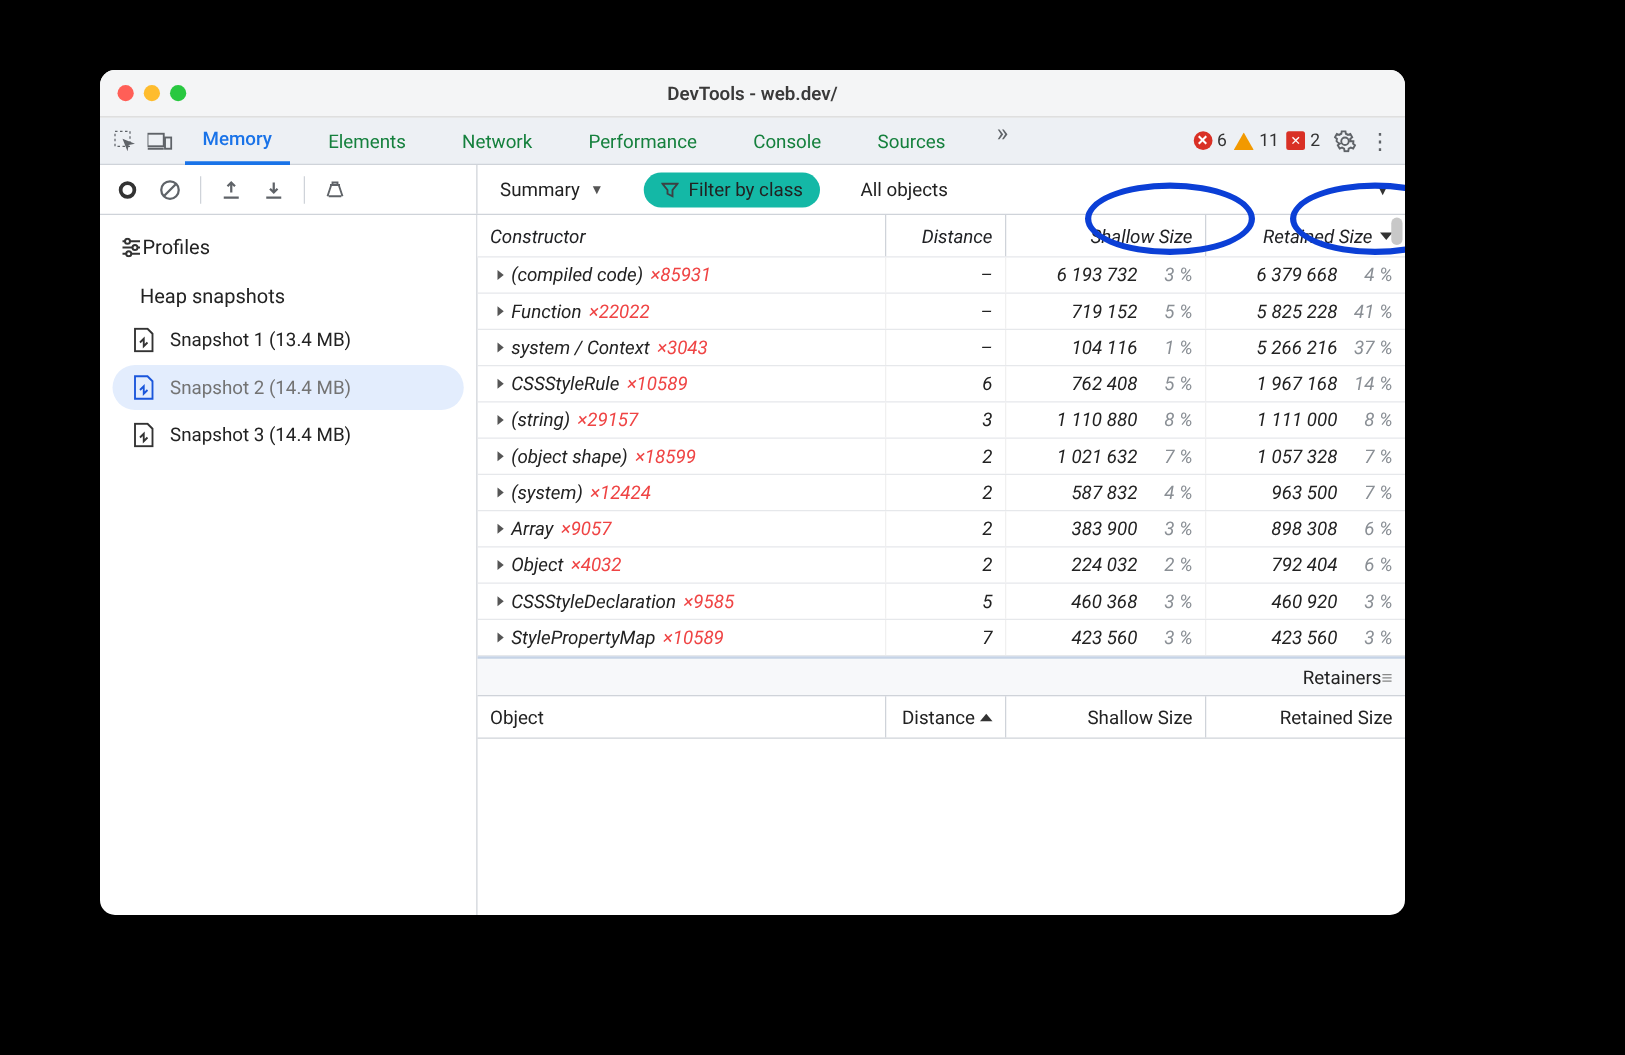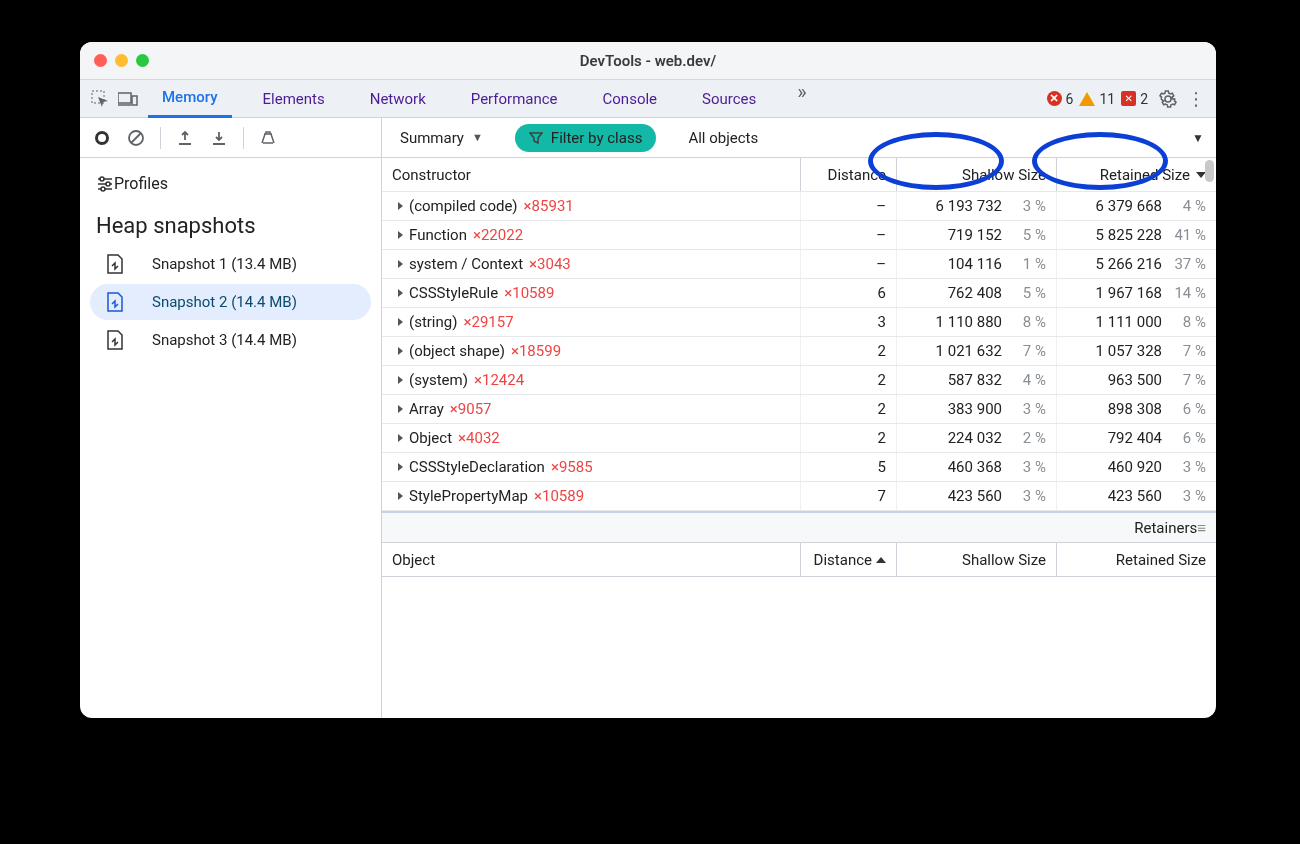--- a/index.html
+++ b/index.html
@@ -7,22 +7,22 @@
     background: #000;
     font-family: -apple-system, BlinkMacSystemFont, "Segoe UI", Roboto, sans-serif;
     font-size: 15px;
     color: #222;
     width: 1300px;
     height: 844px;
     position: relative;
   }
   .window {
     position: absolute;
-    left: 80px; top: 42px;
-    width: 1136px; height: 676px;
+    left: 80px; top: 56px;
+    width: 1044px; height: 676px;
     background: #fff;
     border-radius: 12px;
     box-shadow: 0 20px 60px rgba(0,0,0,0.5);
     overflow: hidden;
     display: flex;
     flex-direction: column;
   }
   .titlebar {
     height: 38px;
     background: #f4f5f6;
@@ -38,52 +38,53 @@
   .tabbar {
     height: 38px;
     background: #edf0f4;
     display:flex; align-items:center;
     border-bottom: 1px solid #cfd3d9;
     padding: 0 6px;
   }
   .tabbar .spacer { flex:1; }
   .icnbtn { width:28px; height:28px; display:flex; align-items:center; justify-content:center; border-radius:4px; color:#5f6368; cursor:pointer;}
   .tabs { display:flex; gap:17px; margin-left:6px;}
-  .tab { padding: 0 14px; height:38px; display:flex; align-items:center; color:#4c1d95; cursor:pointer; font-size:15px;}
+  .tab { padding: 0 14px; height:38px; display:flex; align-items:center; color:#15803d; cursor:pointer; font-size:15px;}
   .tab.active { color:#1a73e8; border-bottom:3px solid #1a73e8; font-weight:500;}
   .issues { display:flex; align-items:center; gap:6px; margin-right:6px; font-size:14px;}
   .issue-pill { display:flex; align-items:center; gap:4px; color:#333;}
   .issue-icon { width:15px; height:15px; border-radius:50%; display:inline-flex; align-items:center; justify-content:center; font-size:11px; font-weight:bold; color:#fff;}
   .err{background:#d93025;}
   .more-tabs { font-size:20px; color:#5f6368; padding:0 10px; cursor:pointer;}
   .toolbar {
     height:40px; display:flex; align-items:center; border-bottom:1px solid #cfd3d9;
   }
   .toolbar-left { width:302px; min-width:302px; display:flex; align-items:center; gap:6px; padding-left:8px; border-right:1px solid #cfd3d9; height:100%;}
   .toolbar-right { flex:1; display:flex; align-items:center; padding:0 10px; gap:24px; position:relative; height:100%;}
   .record-dot { width:14px; height:14px; border-radius:50%; border:3px solid #333; background:#fff;}
   .divider-v { width:1px; height:22px; background:#cfd3d9; margin:0 4px;}
   .select-pill { display:flex; align-items:center; gap:8px; padding:4px 8px; border-radius:6px; cursor:pointer;}
   .select-pill .caret{font-size:11px;color:#555}
   .filter-pill { display:flex; align-items:center; gap:8px; background:#14b8a6; border-radius:16px; padding:5px 14px; cursor:pointer;}
   .dropdown-caret { position:absolute; right:12px; font-size:12px; color:#333; cursor:pointer;}
   .body { flex:1; display:flex; min-height:0;}
   .sidebar { width:302px; min-width:302px; border-right:1px solid #cfd3d9; padding-top:6px;}
   .side-head { display:flex; align-items:center; gap:0; padding:10px 16px; font-size:16px; cursor:pointer;}
-  .side-sub { padding:10px 16px 6px; font-size:22px;}
-  .snap { display:flex; align-items:center; gap:28px; padding:8px 16px; border-radius:20px; margin:2px 10px; cursor:pointer; font-size:15px;}
-  .snap.active { background:#e3edfd; color:#0c4a6e;}
+  .side-sub { padding:10px 32px 6px; font-size:16px;}
+  .snap { display:flex; align-items:center; gap:12px; padding:8px 16px; border-radius:20px; margin:2px 10px; cursor:pointer; font-size:15px;}
+  .snap.active { background:#e3edfd; color:#737373;}
   .snap-icon { width:18px; height:20px; }
   .main { flex:1; display:flex; flex-direction:column; min-height:0;}
   .grid-head, .grid-row {
     display:grid;
     grid-template-columns: 1fr 96px 160px 160px;
     align-items:center;
     border-bottom:1px solid #e6e8eb;
     font-size:15px;
+    font-style:italic;
   }
   .grid-head { height:34px; background:#fff; color:#202124;}
   .grid-head .cell { padding:0 10px; border-left:1px solid #cfd3d9; height:100%; display:flex; align-items:center;}
   .grid-head .cell:first-child{border-left:none;}
   .grid-row { height:29px; padding-left:6px;}
   .grid-row .cell { padding:0 10px; display:flex; align-items:center; gap:6px; border-left:1px solid #f0f0f0; height:100%;}
   .grid-row .cell:first-child{border-left:none;}
   .num { justify-content:flex-end; font-variant-numeric: tabular-nums;}
   .pair { display:flex; justify-content:flex-end; gap:10px; width:100%;}
   .pct{ color:#8a8f95; min-width:34px; text-align:right;}

